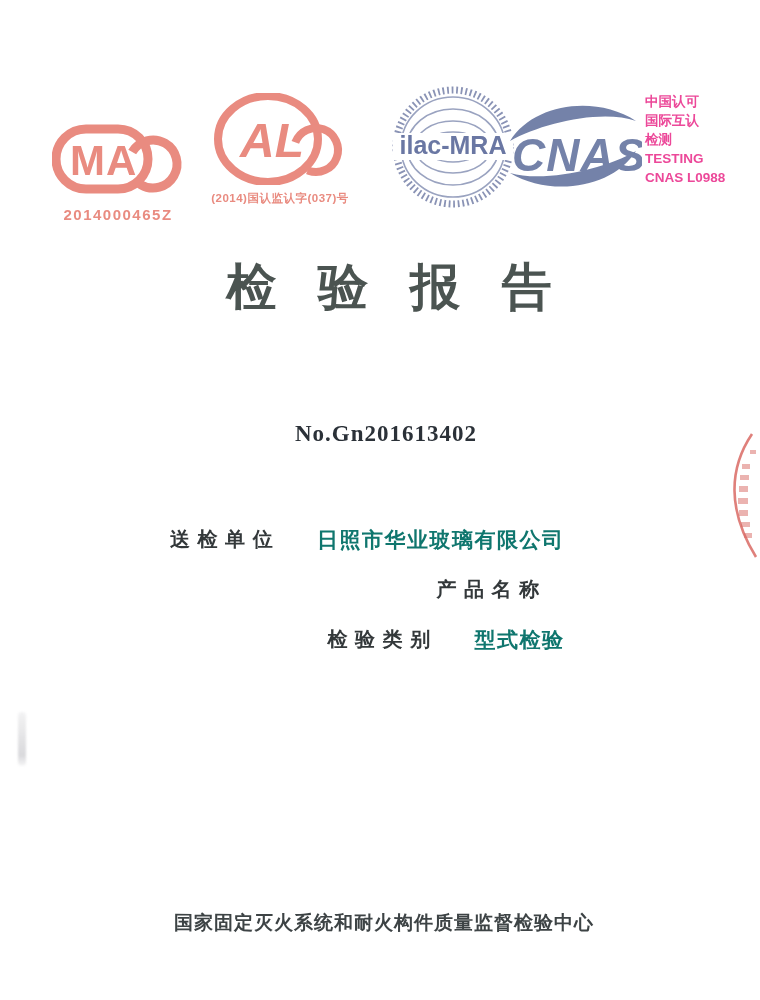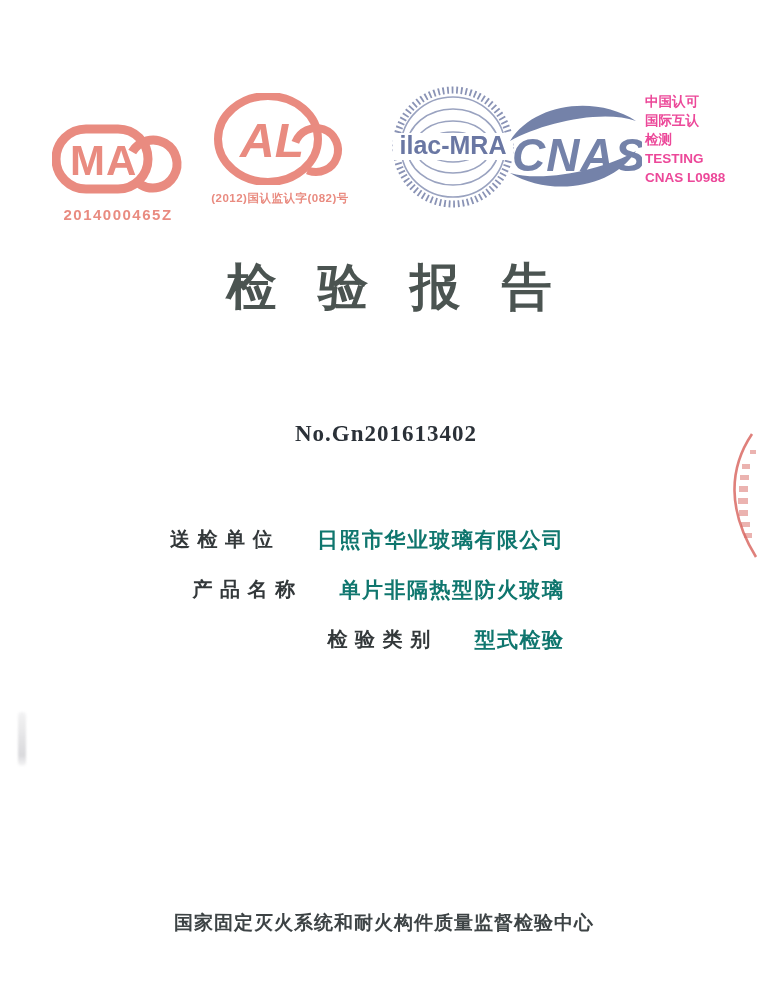--- a/index.html
+++ b/index.html
@@ -60,21 +60,21 @@
     </svg>
     <div class="cma-code">2014000465Z</div>
   </div>
 
   <div class="cal-block">
     <svg width="140" height="92" viewBox="0 0 140 92">
       <ellipse cx="58" cy="46" rx="50" ry="43" fill="none" stroke="#e98b80" stroke-width="8"></ellipse>
       <text x="30" y="64" font-size="48" font-weight="bold" font-style="italic" fill="#e98b80" font-family="Liberation Sans, sans-serif">AL</text>
       <circle cx="106" cy="57" r="22" fill="none" stroke="#e98b80" stroke-width="8" stroke-dasharray="104 35" transform="rotate(-160 106 57)"></circle>
     </svg>
-    <div class="cal-code">(2012)国认监认字(082)号</div>
+    <div class="cal-code">(2014)国认监认字(037)号</div>
   </div>
 
   <svg class="ilac-logo" width="122" height="122" viewBox="0 0 122 122">
     <defs>
         <clipPath id="globeClip">
           <circle cx="61" cy="61" r="54"></circle>
         </clipPath>
       </defs>
     <circle cx="61" cy="61" r="57" fill="none" stroke="#8a93b5" stroke-width="7" stroke-dasharray="1.8 2.8"></circle>
     <g clip-path="url(#globeClip)" stroke="#9aa3c0" stroke-width="1.6" fill="none">
@@ -106,21 +106,20 @@
 
   <div class="report-no">No.Gn201613402</div>
 
   <div class="fields">
     <div class="field-row">
       <span class="field-label">送 检 单 位</span>
       <span class="field-value">日照市华业玻璃有限公司</span>
     </div>
     <div class="field-row">
       <span class="field-label">产 品 名 称</span>
-      <span class="field-value">单片非隔热型防火玻璃</span>
     </div>
     <div class="field-row">
       <span class="field-label">检 验 类 别</span>
       <span class="field-value">型式检验</span>
     </div>
   </div>
 
   <div class="footer">国家固定灭火系统和耐火构件质量监督检验中心</div>
 
   <svg class="stamp" width="48" height="135" viewBox="0 0 48 135">

